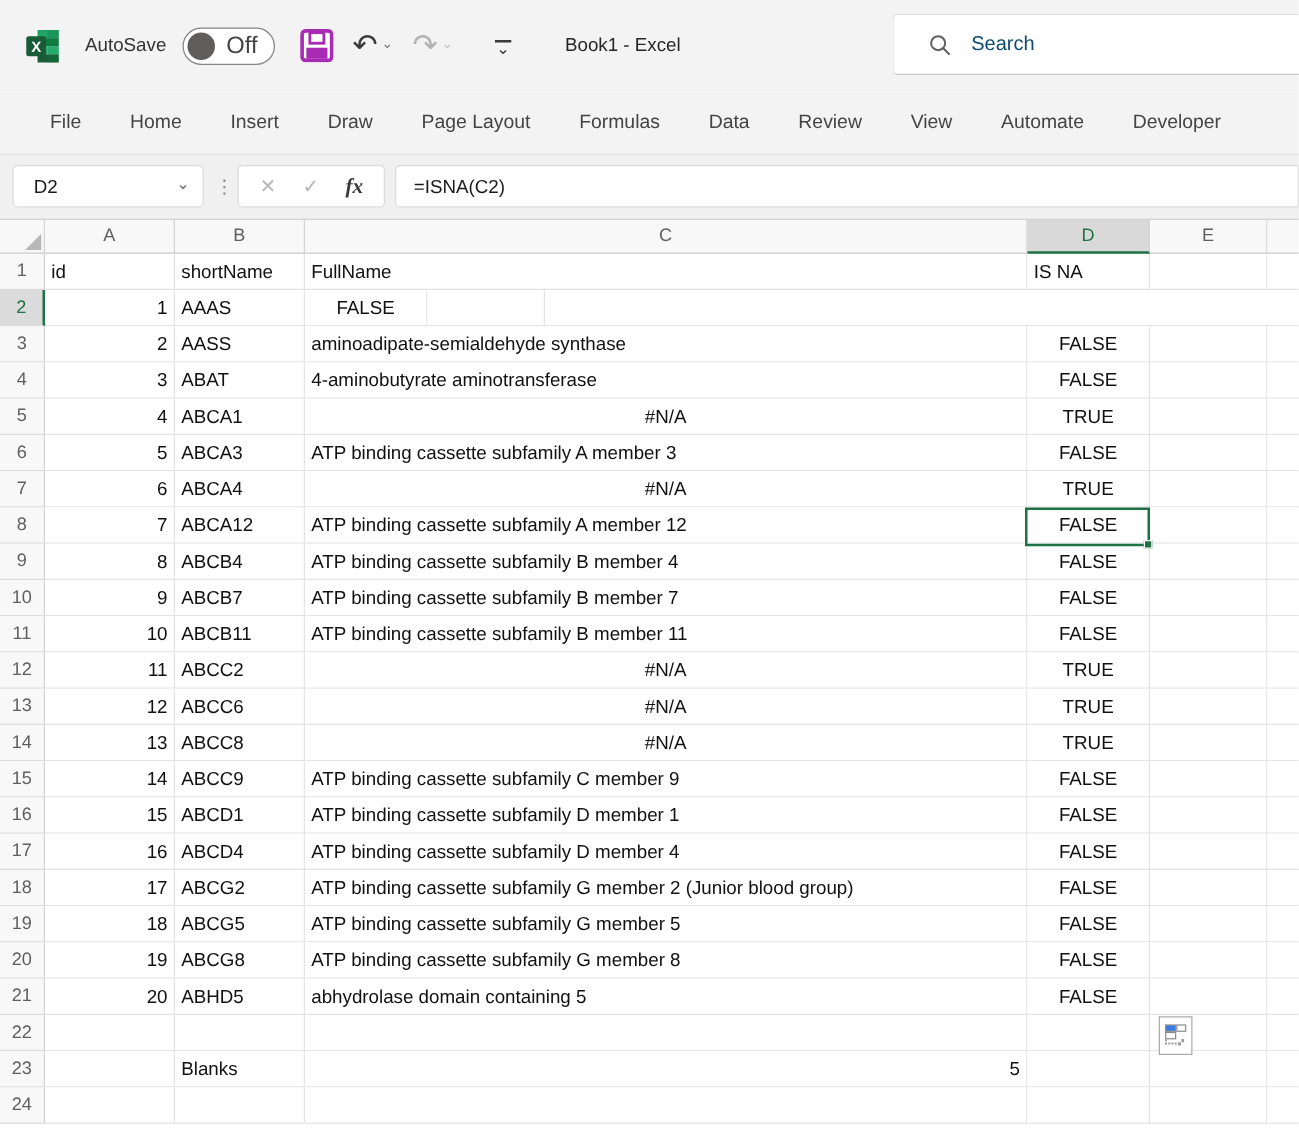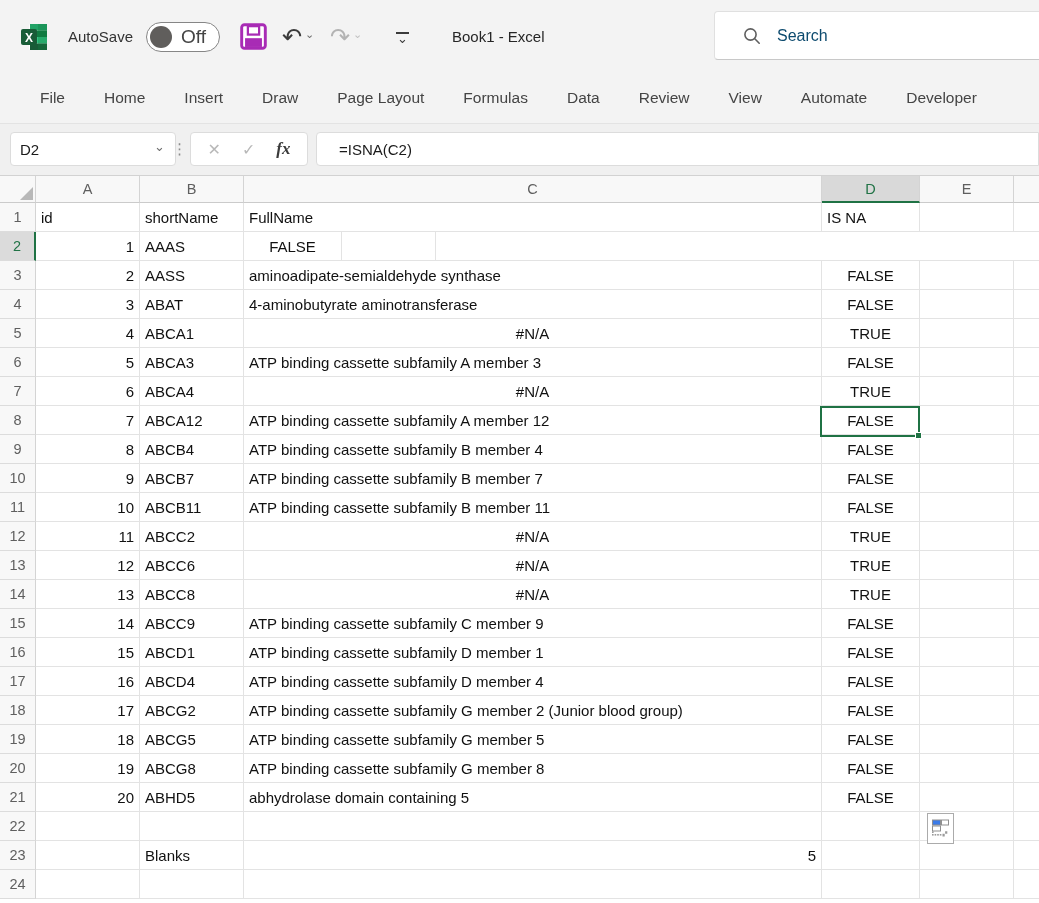--- a/index.html
+++ b/index.html
@@ -35,30 +35,30 @@
   
   .ribbon-tabs { position:absolute; left:0; top:73px; width:100%; height:51px; background:#f3f3f3;
     display:flex; align-items:center; padding-left:40px; gap:39px; border-bottom:1px solid #e3e3e3; }
   .ribbon-tab { font-size:15.5px; color:#444; cursor:pointer; white-space:nowrap; }
 
   
   .formula-bar { position:absolute; left:0; top:124px; width:100%; height:52px; background:#f0f0f0;
     border-bottom:1px solid #d2d2d2; }
   .fb-box { position:absolute; top:8px; height:34px; background:#fff; border:1px solid #dcdcdc;
     border-radius:4px; display:flex; align-items:center; }
-  .name-box { left:10px; width:166px; padding-left:9px; cursor:pointer; }
+  .name-box { left:10px; width:153px; padding-left:16px; cursor:pointer; }
   .name-box-text { font-size:15px; color:#1a1a1a; flex:1; }
   .name-chevron { font-size:13px; color:#6e6e6e; margin-right:10px; position:relative; top:-3px; }
   .fb-dots { position:absolute; left:172px; top:8px; height:34px; display:flex; align-items:center;
     font-size:15px; color:#8a8a8a; cursor:pointer; }
   .fn-group { left:190px; width:118px; justify-content:space-around; padding:0 6px; }
   .fn-cancel,.fn-enter { font-size:16px; color:#b8b8b8; cursor:pointer; }
   .fx-label { font-size:17px; font-family:"Liberation Serif", serif; font-style:italic;
     font-weight:bold; color:#3b3b3b; cursor:pointer; }
-  .formula-input { left:316px; right:0; padding-left:22px; border-radius:4px 0 0 4px; cursor:text; }
+  .formula-input { left:316px; right:0; padding-left:14px; border-radius:4px 0 0 4px; cursor:text; }
   .formula-text { font-size:15px; color:#1a1a1a; }
 
   
   .grid { position:absolute; left:0; top:176px; width:100%; bottom:0; background:#fff; }
   .col-headers { display:flex; height:27px; }
   .hdr-cell { background:#f8f8f8; border-right:1px solid #d4d4d4; border-bottom:1px solid #cbcbcb;
     display:flex; align-items:center; justify-content:center; font-size:14.5px; color:#5f5f5f;
     cursor:pointer; position:relative; }
   .hdr-cell.sel { background:#d9d9d9; color:#217346; border-bottom:2px solid #1f7244; }
   .corner-cell { width:36px; cursor:pointer; }

